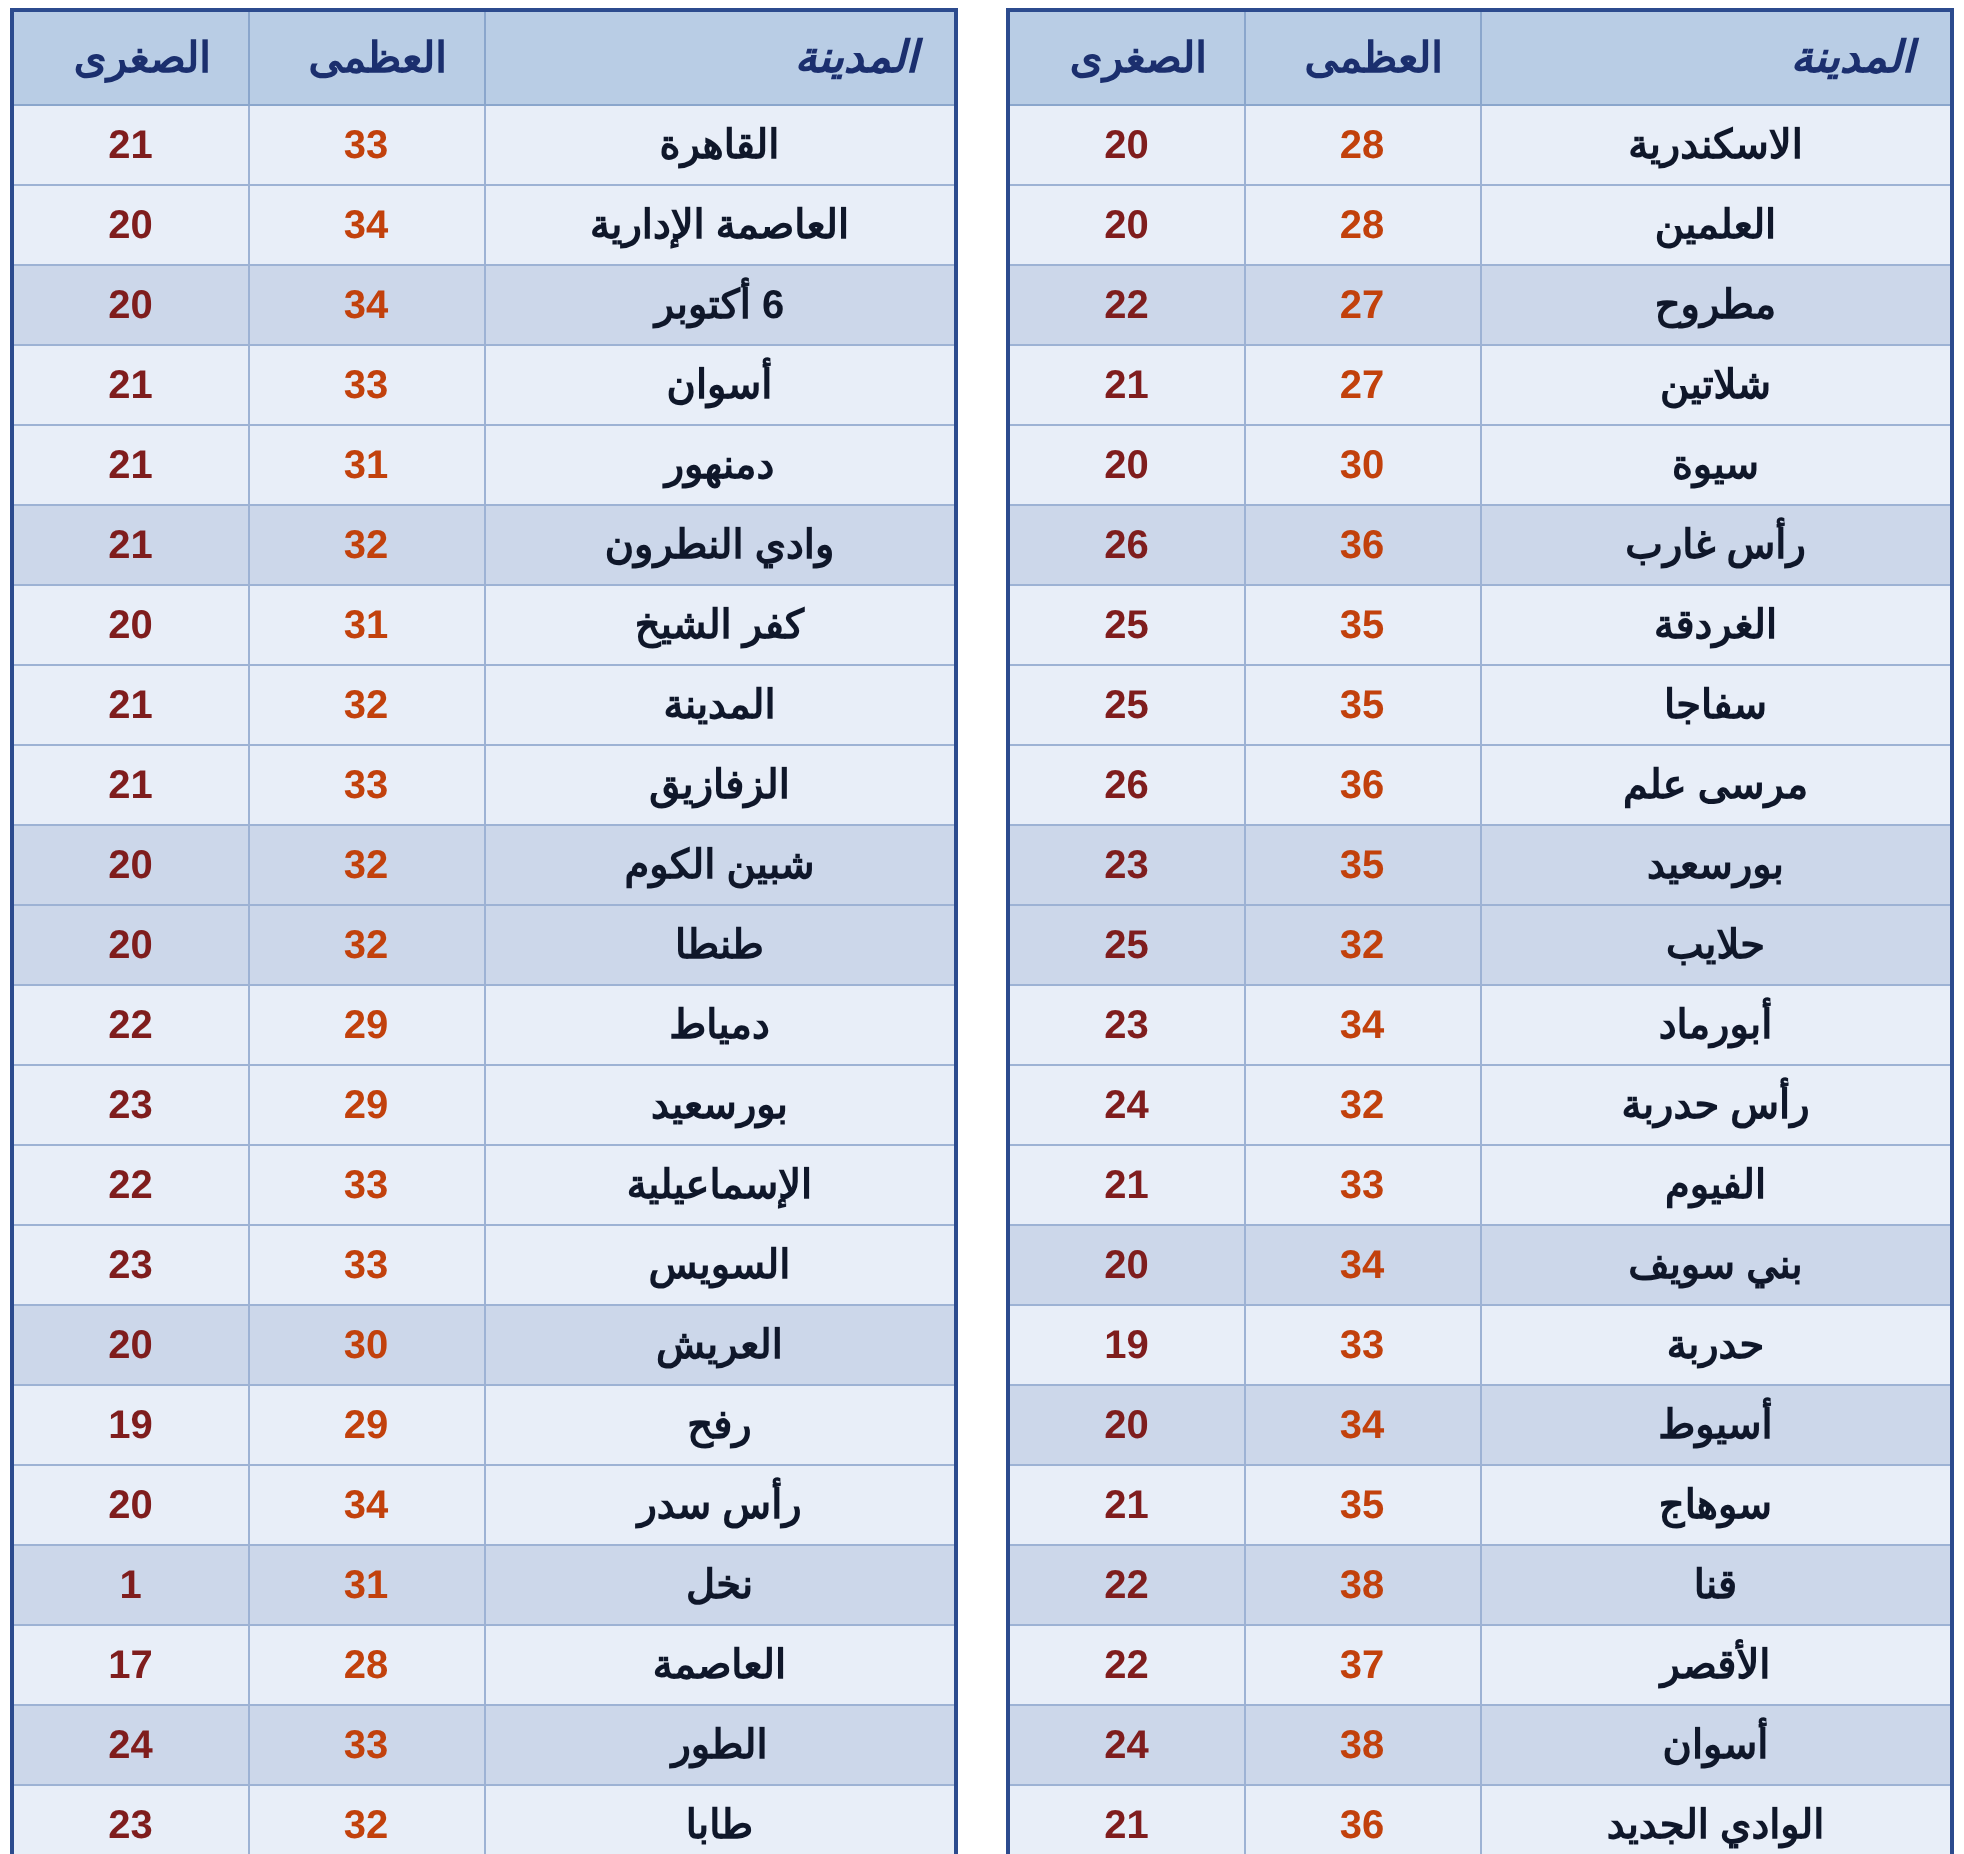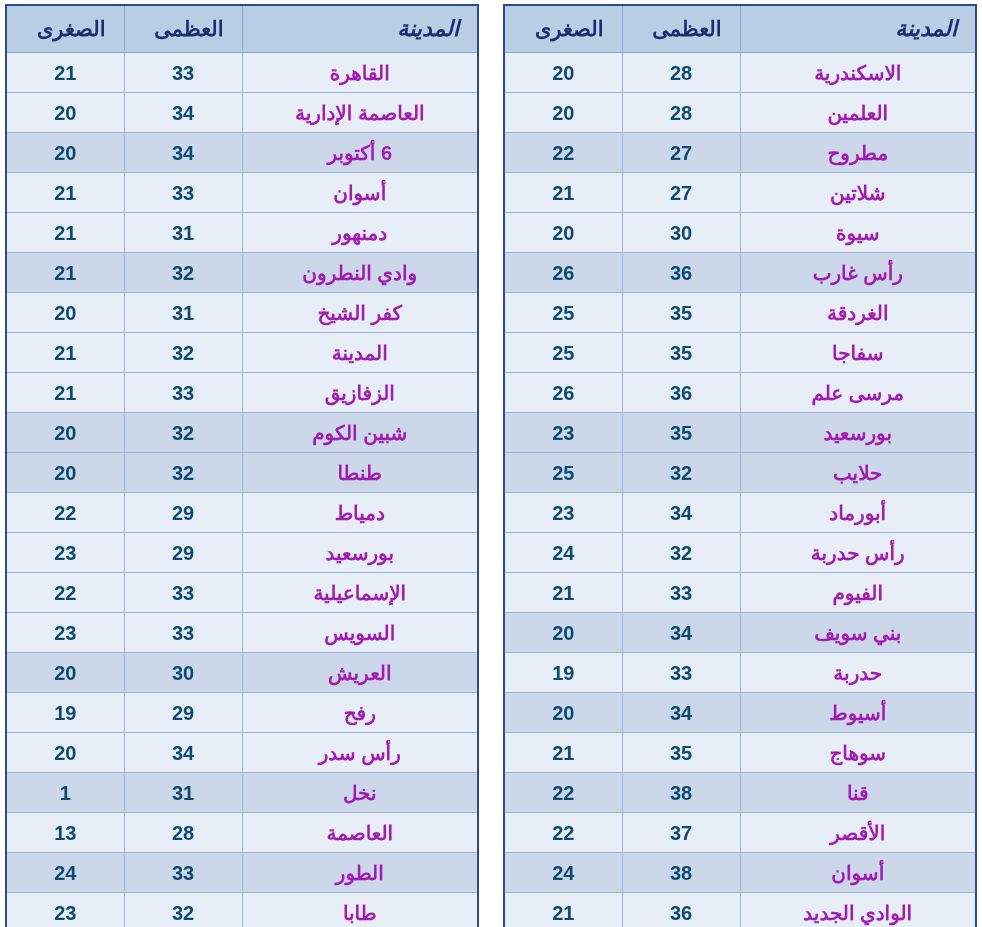--- a/index.html
+++ b/index.html
@@ -62,30 +62,30 @@
     font-size: 20px;
     font-weight: bold;
     text-align: center;
     line-height: 1.1;
   }
   table.wx tr.r-odd td { background: #e8eef8; }
   table.wx tr.r-even td { background: #ccd7ea; }
 
   td.city {
     text-align: center;
-    color: #a21caf;
+    color: #0f172a;
     font-size: 20px;
     font-weight: bold;
   }
   td.max {
-    color: #0c4a6e;
+    color: #c2410c;
     font-size: 21px;
   }
   td.min {
-    color: #0c4a6e;
+    color: #7f1d1d;
     font-size: 21px;
   }
   .clip-last {
     overflow: hidden;
   }
 </style>
 </head>
 <body>
 
 <div class="page">
@@ -196,21 +196,21 @@
           <td class="min">20</td>
         </tr>
         <tr class="r-even">
           <td class="city">نخل</td>
           <td class="max">31</td>
           <td class="min">1</td>
         </tr>
         <tr class="r-odd">
           <td class="city">العاصمة</td>
           <td class="max">28</td>
-          <td class="min">13</td>
+          <td class="min">17</td>
         </tr>
         <tr class="r-even">
           <td class="city">الطور</td>
           <td class="max">33</td>
           <td class="min">24</td>
         </tr>
         <tr class="r-odd">
           <td class="city">طابا</td>
           <td class="max">32</td>
           <td class="min">23</td>

